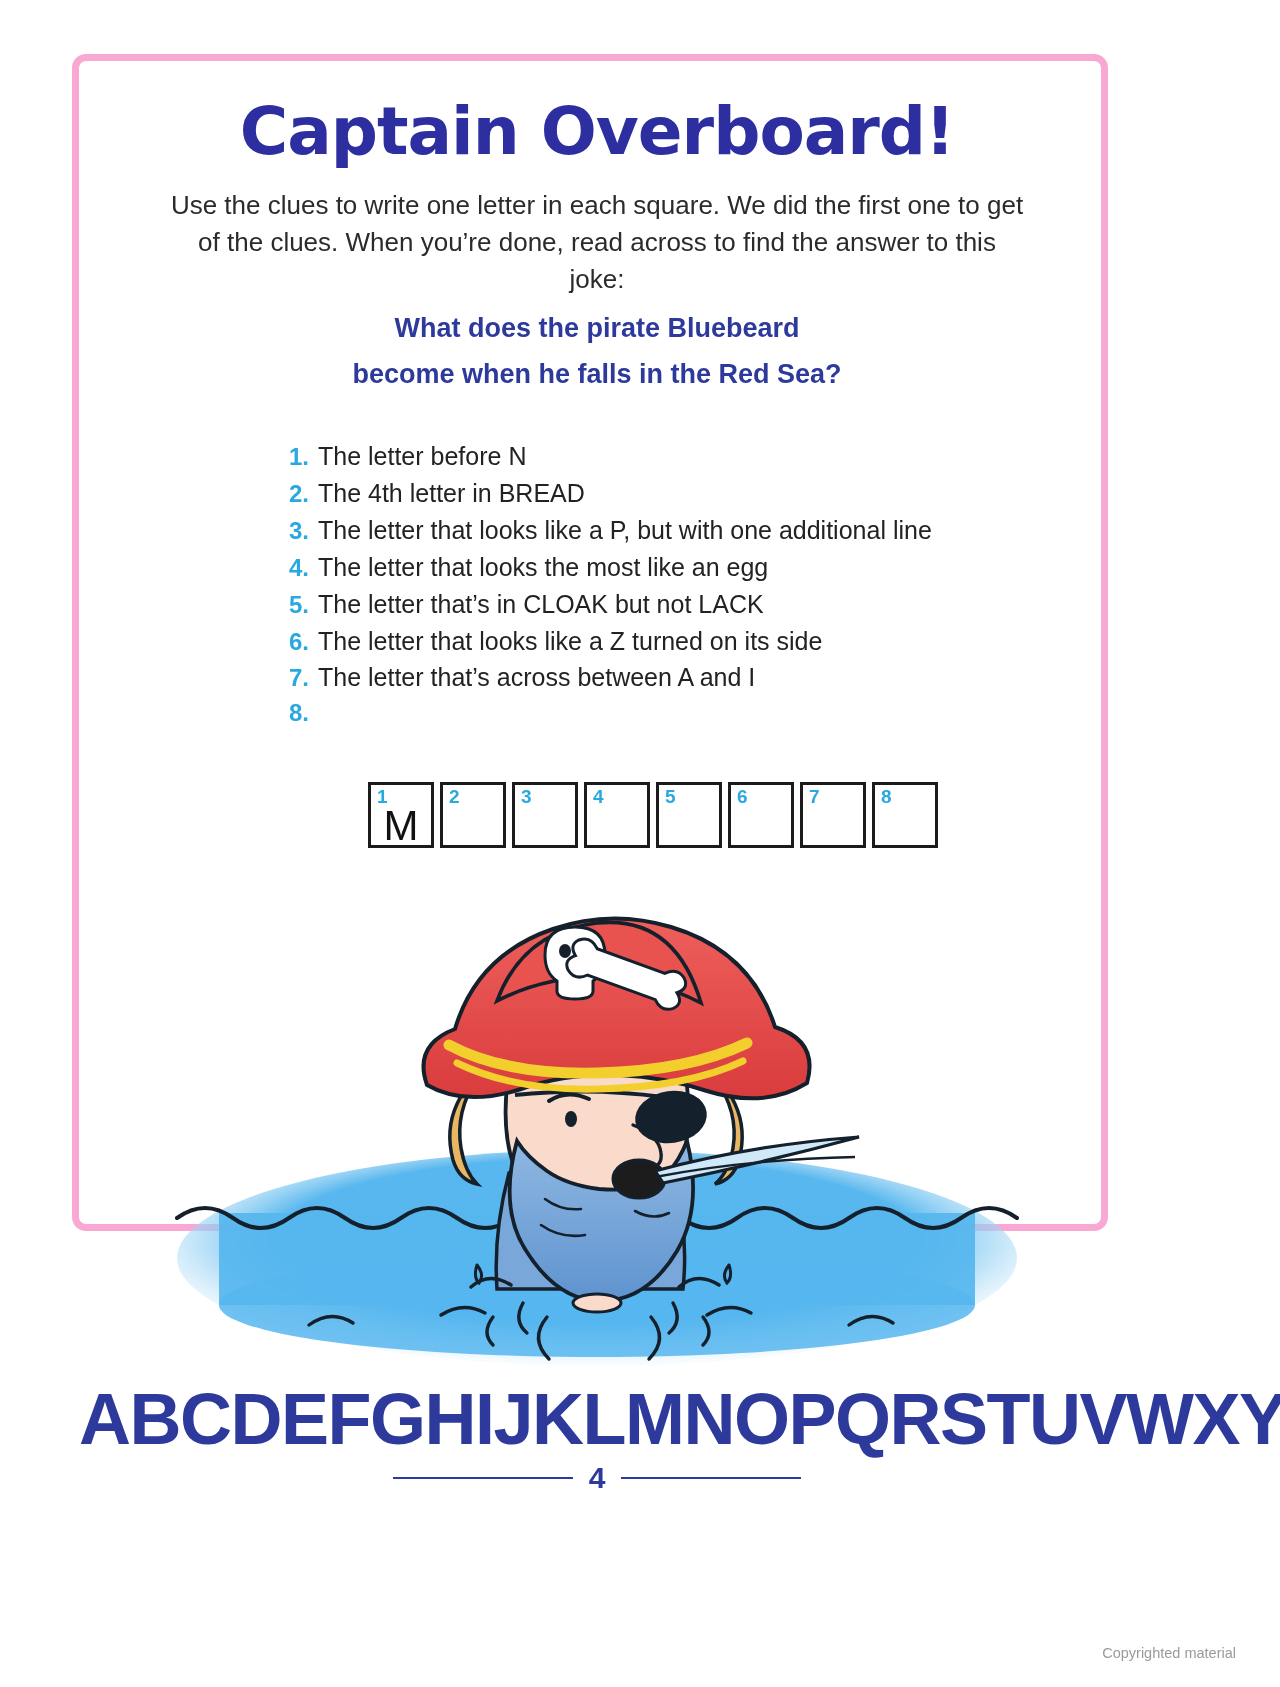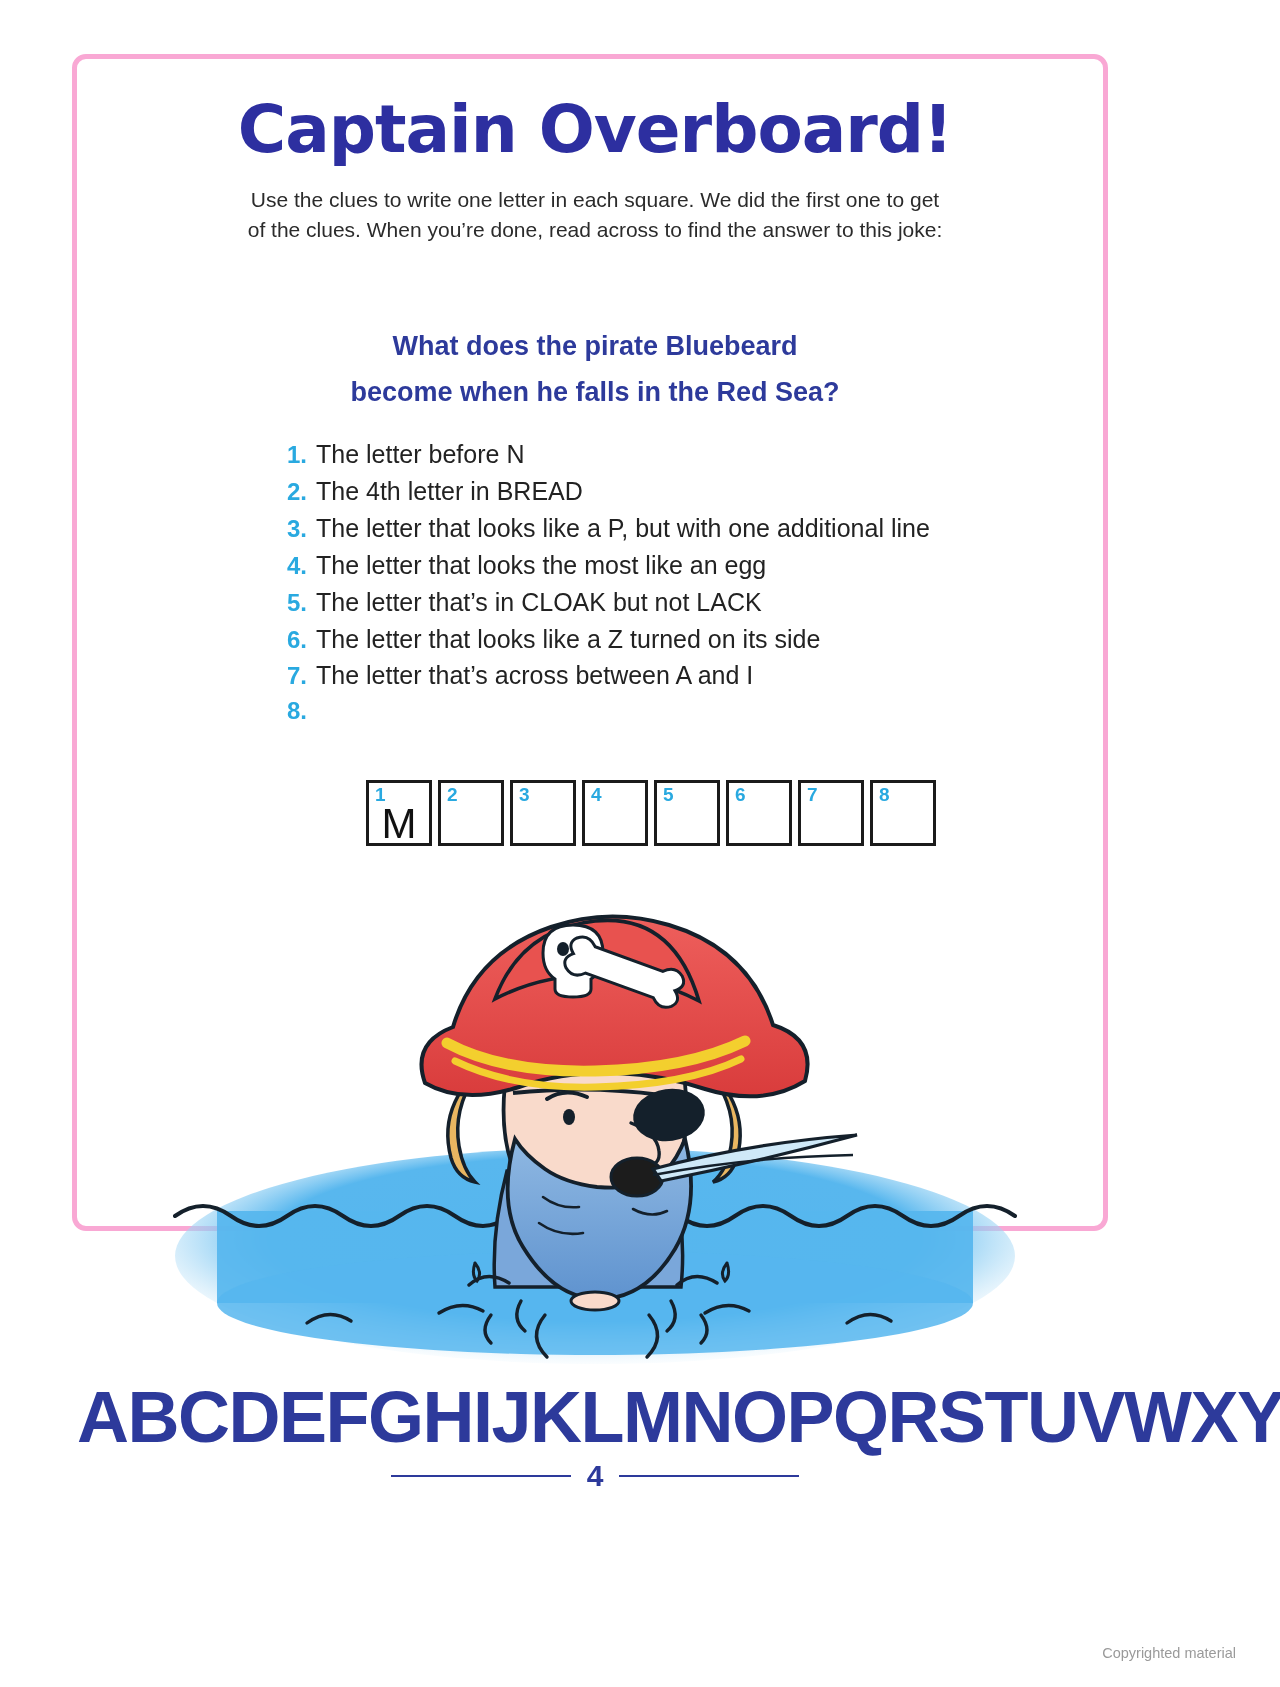--- a/index.html
+++ b/index.html
@@ -7,21 +7,21 @@
     width:1280px;height:1687px;
     background:#ffffff;
     font-family:"Liberation Sans",sans-serif;
     overflow:hidden;
     position:relative;
   }
   .page-frame{
     position:absolute;
     left:72px;top:54px;
     width:1036px;height:1177px;
-    border:5px solid #f9a8d4;
+    border:7px solid #f9a8d4;
     border-radius:14px;
     box-sizing:border-box;
     background:#fff;
   }
   .content{
     position:absolute;left:0;top:0;width:1036px;height:1455px;
   }
 
   
   .title{
@@ -32,29 +32,29 @@
     color:#2d2fa0;
     letter-spacing:-1px;
     font-family:"DejaVu Sans",sans-serif;
     line-height:1;
   }
 
   
   .intro{
     position:absolute;top:126px;left:90px;width:856px;
     text-align:center;
-    font-size:21px;
+    font-size:26px;
     line-height:1.42;
     color:#2b2b2b;
     font-family:"Liberation Sans",sans-serif;
   }
 
   
   .joke{
-    position:absolute;top:264px;left:60px;width:916px;
+    position:absolute;top:244px;left:60px;width:916px;
     text-align:center;
     color:#2d3a9b;
     font-weight:bold;
     font-size:27px;
     line-height:1.72;
     font-family:"Liberation Sans",sans-serif;
   }
 
   
   .clues{

